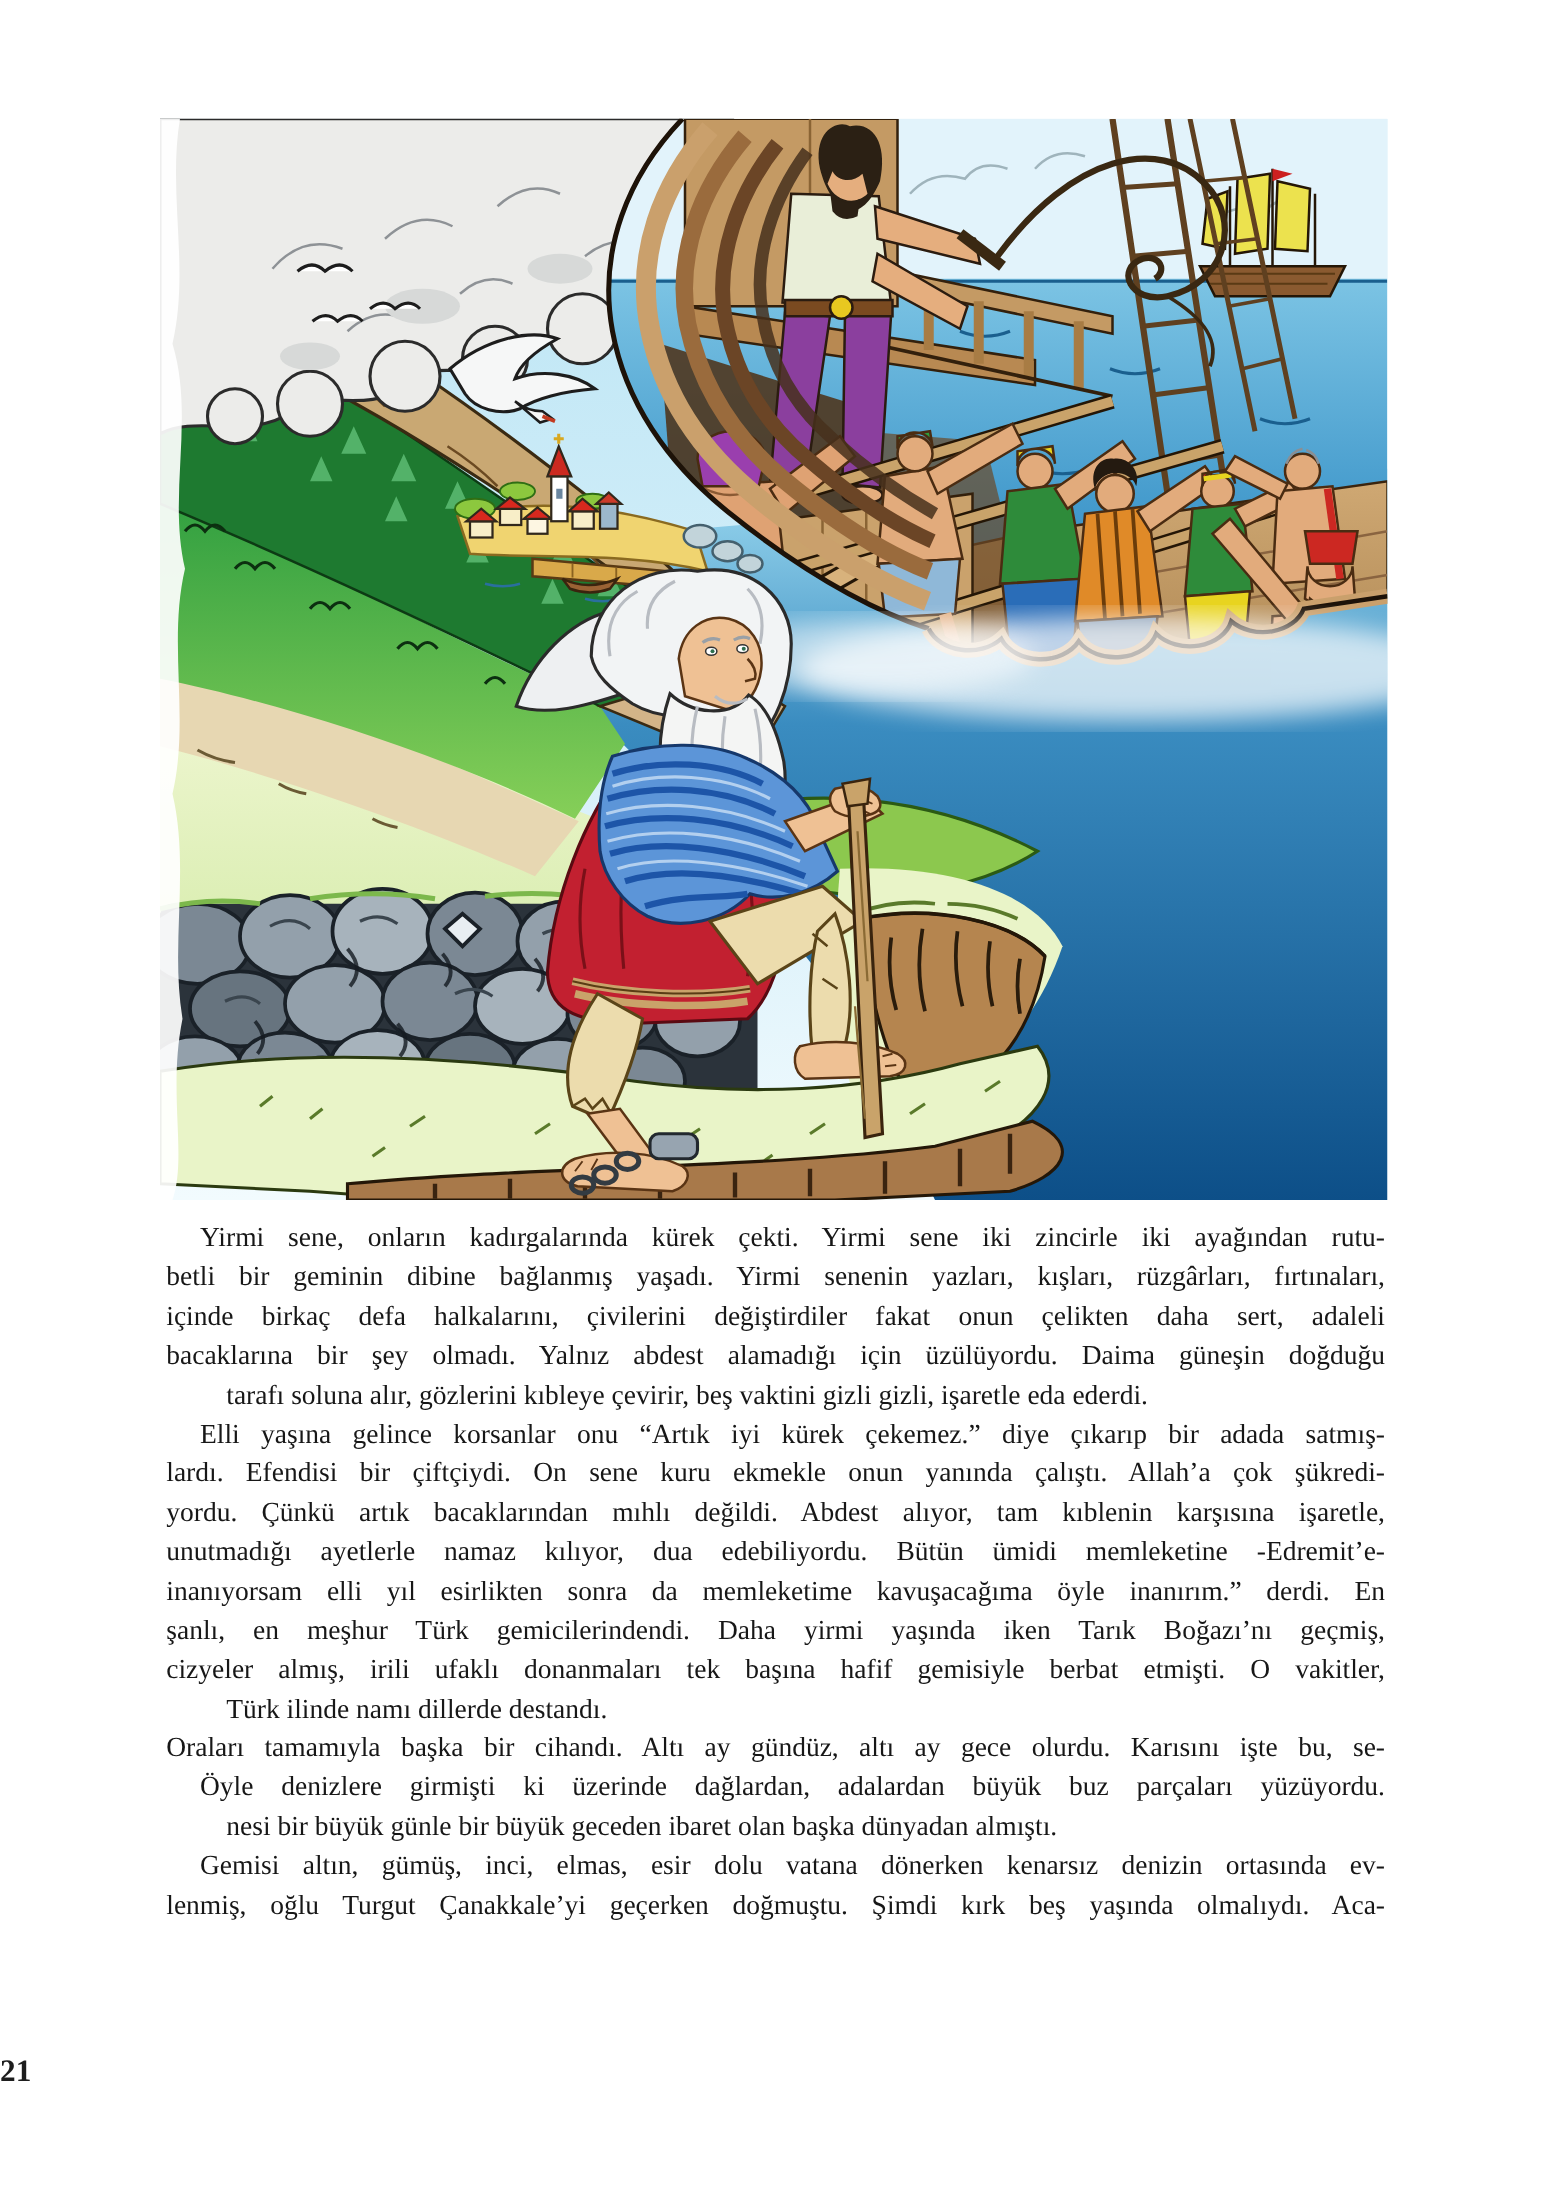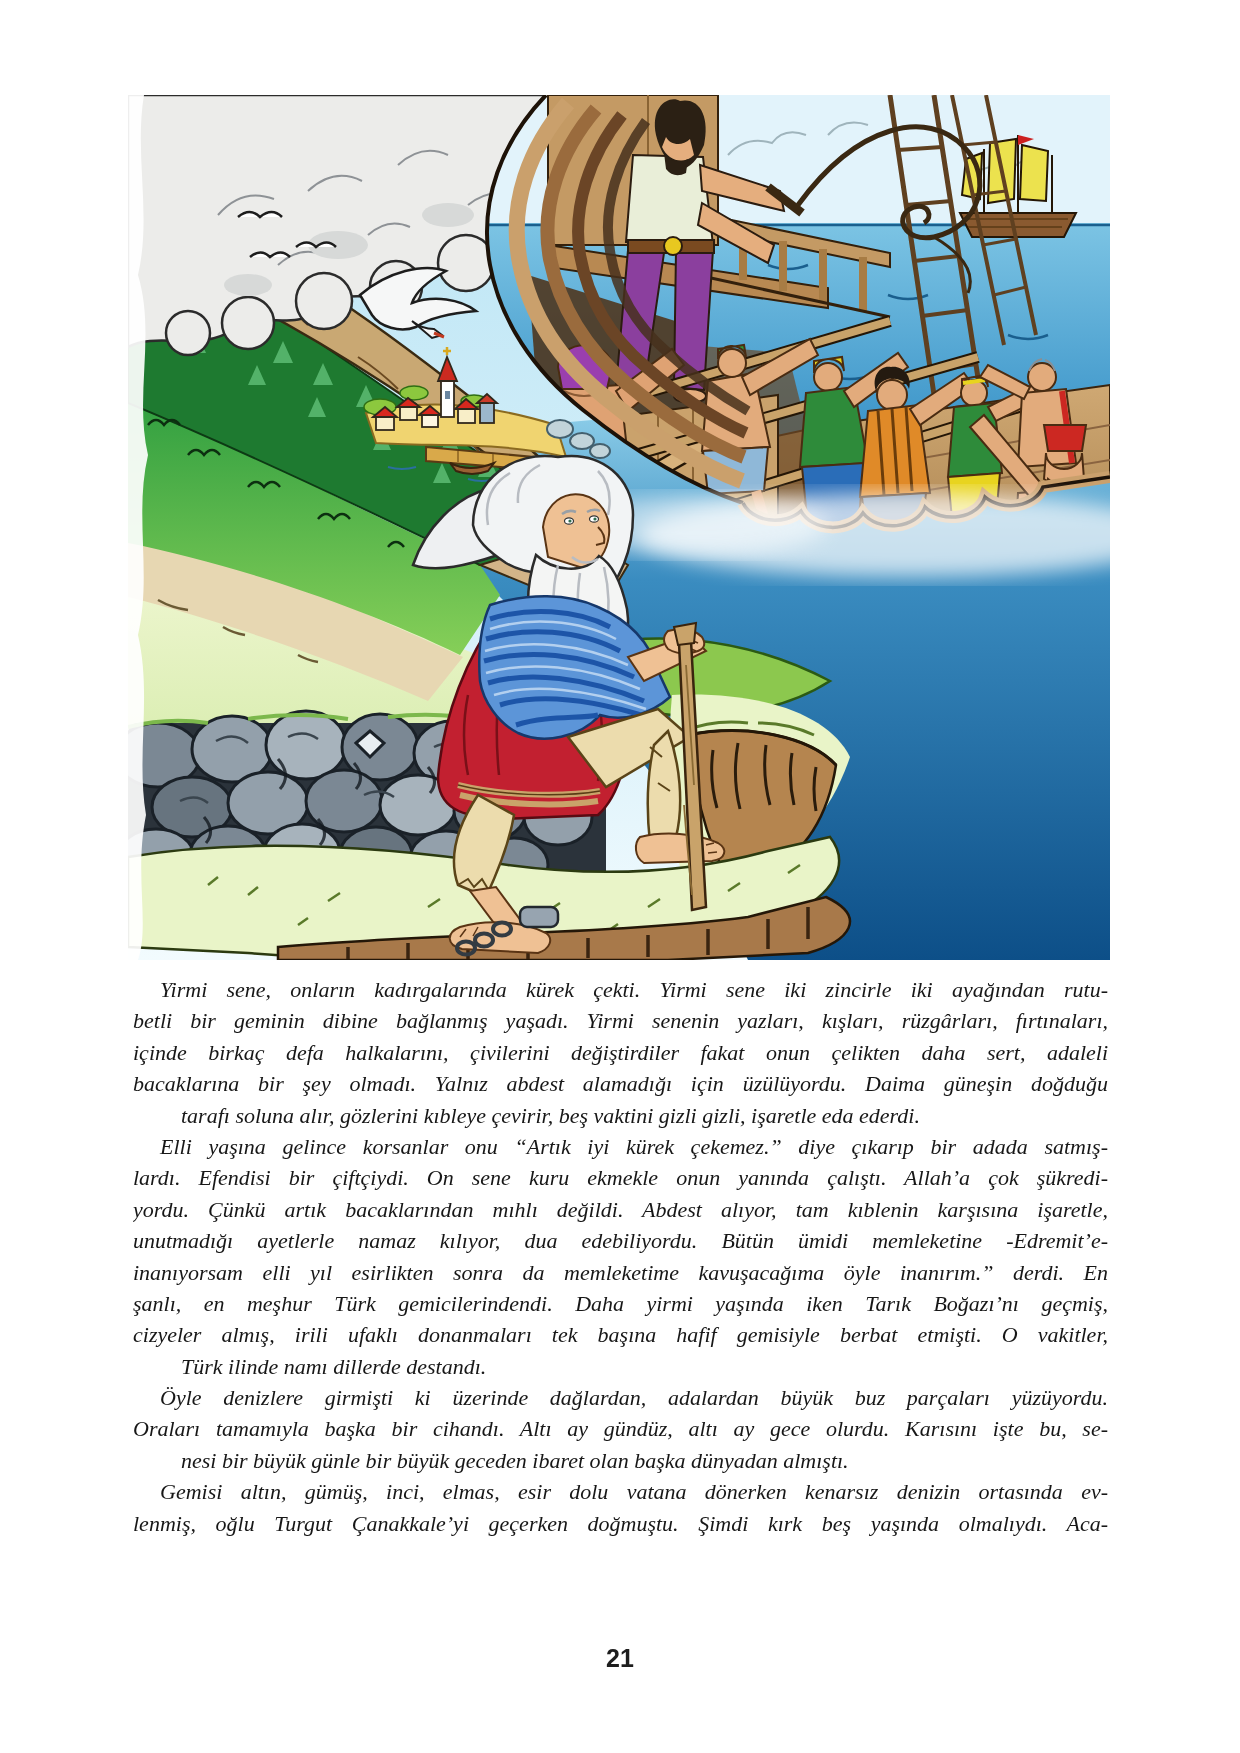--- a/index.html
+++ b/index.html
@@ -6,26 +6,26 @@
   body{
     width:1240px;height:1753px;position:relative;background:#ffffff;
     font-family:"Liberation Serif", serif;color:#141414;overflow:hidden;
   }
   .illu{position:absolute;left:128px;top:95px;width:982px;height:865px;}
   .illu svg{display:block;width:100%;height:100%;}
   .text-block{
     position:absolute;left:133px;top:974px;width:975px;
     font-size:22px;line-height:31.4px;color:#171717;
   }
-  .line{text-align:justify;text-align-last:justify;height:31.4px;overflow:hidden;font-style:italic;}
+  .line{text-align:justify;text-align-last:justify;height:31.4px;overflow:hidden;}
   .line.para-end{text-align-last:left;margin-left:48px;}
   .line.indent{text-indent:27px;}
   .pagenum{
-    position:absolute;top:1644px;left:0;width:1240px;text-align:center;
-    font-family:Liberation Sans, sans-serif;font-weight:bold;font-size:25px;color:#1d1d1d;
+    position:absolute;top:1644px;left:0;width:1240px;
+    font-family:Liberation Serif, serif;font-weight:bold;font-size:25px;color:#1d1d1d;
   }
 </style>
 </head>
 <body>
 
 <div class="page">
 
   <div class="illu">
   <svg viewBox="0 0 982 865" preserveAspectRatio="none">
     <defs>
@@ -430,22 +430,22 @@
       <div class="line indent">Elli yaşına gelince korsanlar onu “Artık iyi kürek çekemez.” diye çıkarıp bir adada satmış-</div>
       <div class="line">lardı. Efendisi bir çiftçiydi. On sene kuru ekmekle onun yanında çalıştı. Allah’a çok şükredi-</div>
       <div class="line">yordu. Çünkü artık bacaklarından mıhlı değildi. Abdest alıyor, tam kıblenin karşısına işaretle,</div>
       <div class="line">unutmadığı ayetlerle namaz kılıyor, dua edebiliyordu. Bütün ümidi memleketine -Edremit’e-</div>
       <div class="line">inanıyorsam elli yıl esirlikten sonra da memleketime kavuşacağıma öyle inanırım.” derdi. En</div>
       <div class="line">şanlı, en meşhur Türk gemicilerindendi. Daha yirmi yaşında iken Tarık Boğazı’nı geçmiş,</div>
       <div class="line">cizyeler almış, irili ufaklı donanmaları tek başına hafif gemisiyle berbat etmişti. O vakitler,</div>
       <div class="line para-end">Türk ilinde namı dillerde destandı.</div>
     </div>
     <div>
+      <div class="line">Oraları tamamıyla başka bir cihandı. Altı ay gündüz, altı ay gece olurdu. Karısını işte bu, se-</div>
       <div class="line indent">Öyle denizlere girmişti ki üzerinde dağlardan, adalardan büyük buz parçaları yüzüyordu.</div>
-      <div class="line">Oraları tamamıyla başka bir cihandı. Altı ay gündüz, altı ay gece olurdu. Karısını işte bu, se-</div>
       <div class="line para-end">nesi bir büyük günle bir büyük geceden ibaret olan başka dünyadan almıştı.</div>
     </div>
     <div>
       <div class="line indent">Gemisi altın, gümüş, inci, elmas, esir dolu vatana dönerken kenarsız denizin ortasında ev-</div>
       <div class="line">lenmiş, oğlu Turgut Çanakkale’yi geçerken doğmuştu. Şimdi kırk beş yaşında olmalıydı. Aca-</div>
     </div>
   </div>
 
   <div class="pagenum">21</div>
 

